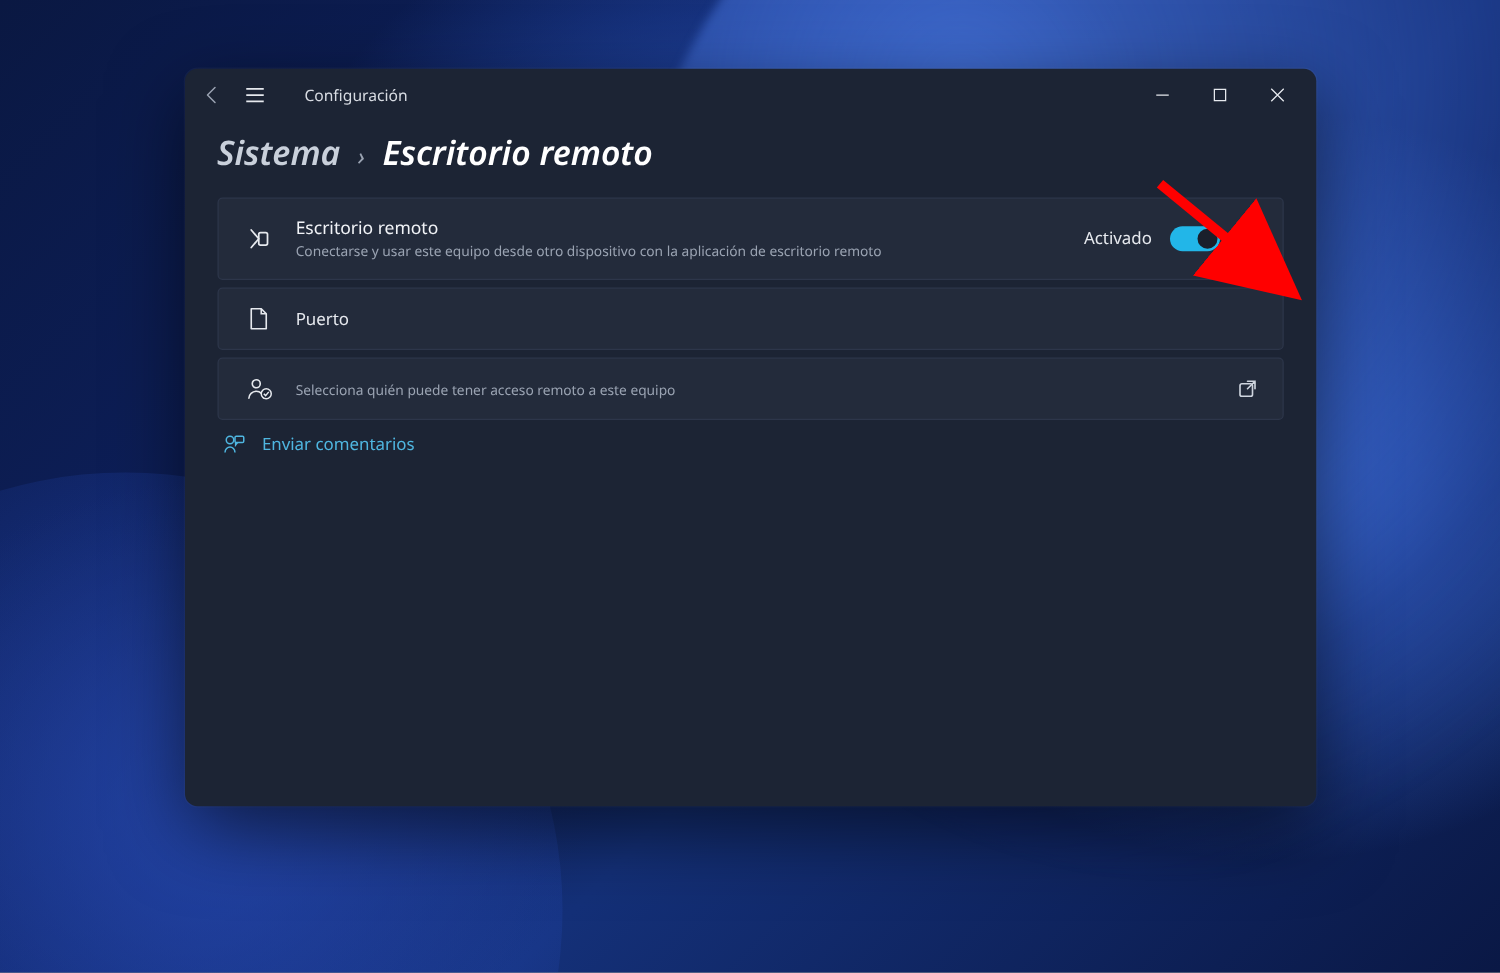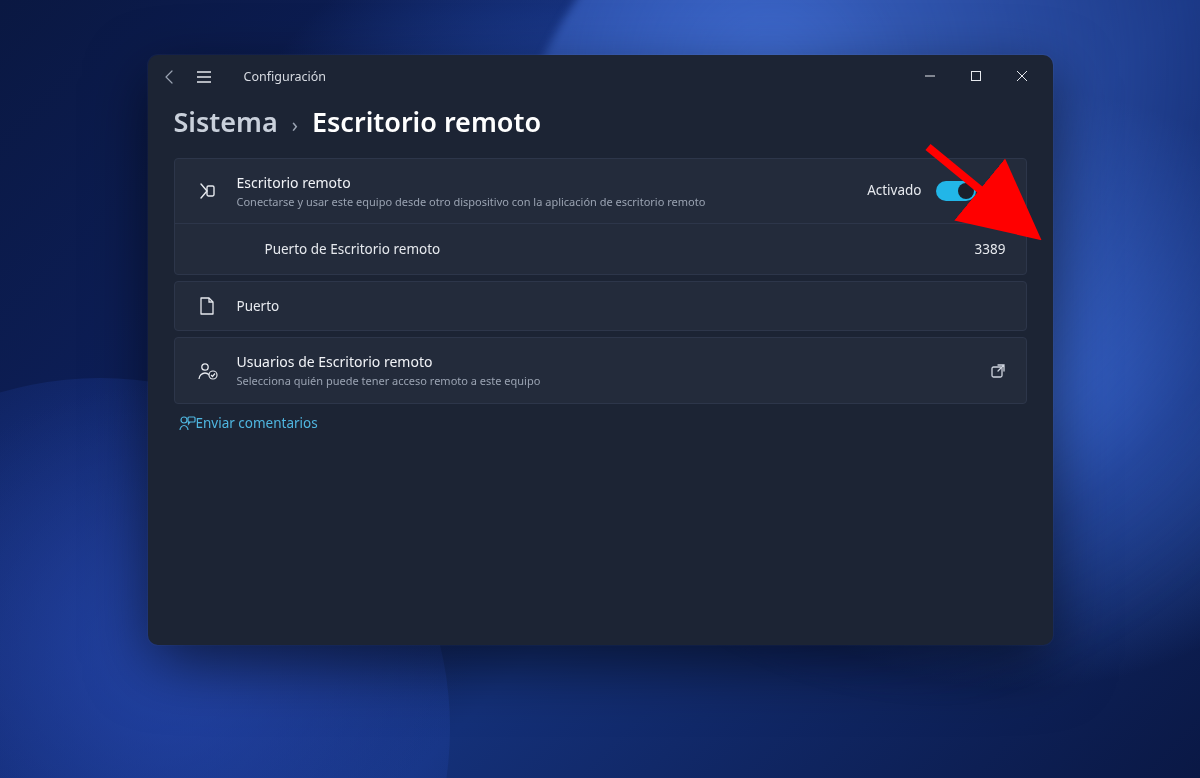--- a/index.html
+++ b/index.html
@@ -44,38 +44,39 @@
     display: flex;
     flex-direction: column;
   }
 
   .titlebar {
     height: 42px;
     display: flex;
     align-items: center;
     padding: 0 8px 0 14px;
   }
-  .tb-left { display: flex; align-items: flex-end; gap: 18px; }
+  .tb-left { display: flex; align-items: center; gap: 18px; }
   .tb-back svg, .tb-menu svg { display:block; }
   .tb-title { font-size: 12.5px; color: #d7dbe2; margin-left: 14px; }
   .tb-spacer { flex: 1; }
   .wc {
     width: 46px; height: 32px; display:flex; align-items:center; justify-content:center;
   }
   .wc svg { display:block; }
 
   .content {
     padding: 0 26px 20px 26px;
     flex: 1;
     overflow-y: auto;
   }
 
   .breadcrumb {
     display: flex; align-items: baseline; gap: 14px;
     margin: 6px 0 18px 0;
+    font-style: italic;
   }
   .breadcrumb .parent { font-size: 27px; font-weight: 600; color: #c9d0db; }
   .breadcrumb .chev { font-size: 20px; color: #9aa3b2; }
   .breadcrumb .current { font-size: 27px; font-weight: 600; color: #fff; }
 
   .card {
     background: #232b3b;
     border: 1px solid #2d364a;
     border-radius: 4px;
     margin-bottom: 6px;
@@ -120,21 +121,21 @@
     position:absolute; right:2px; top:2px;
     width:16px; height:16px; border-radius:50%;
     background:#1a1f2b;
   }
   .chevron {
     width: 16px; height:16px; display:flex; align-items:center; justify-content:center;
     color:#cfd5df;
   }
 
   .feedback-link {
-    display:flex; align-items:center; 
+    display:flex; align-items:center; gap:14px;
     margin-top: 10px; padding-left: 4px;
   }
   .feedback-link .txt { color:#4fb6e0; font-size: 13.5px; }
   .feedback-link svg { display:block; }
 
   
   .arrow-annot {
     position: absolute;
     pointer-events: none;
     left: 760px; top: 82px;
@@ -210,24 +211,20 @@
           </div>
           <span class="chevron">
             <svg width="14" height="14" viewBox="0 0 14 14">
                 <path d="M2 9 L7 4 L12 9" stroke="#cfd5df" stroke-width="1.4" fill="none" stroke-linecap="round" stroke-linejoin="round"></path>
               </svg>
           </span>
         </div>
       </div>
 
 
-      <div class="subrow">
-        <span class="label">Puerto de Escritorio remoto</span>
-        <span class="value">3389</span>
-      </div>
     </div>
 
     <div class="card">
       <div class="row">
         <span class="icon-slot">
           <svg width="18" height="20" viewBox="0 0 18 20">
             <path d="M3 2 h8 l4 4 v12 h-12 z" stroke="#e6e9ee" stroke-width="1.3" fill="none" stroke-linejoin="round"></path>
             <path d="M11 2 v4 h4" stroke="#e6e9ee" stroke-width="1.3" fill="none"></path>
           </svg>
         </span>
@@ -241,21 +238,20 @@
       <div class="row">
         <span class="icon-slot">
           <svg width="22" height="20" viewBox="0 0 22 20">
             <circle cx="9" cy="6" r="3.2" stroke="#e6e9ee" stroke-width="1.3" fill="none"></circle>
             <path d="M3 18 c0-3.5 3-6 6-6 s6 2.5 6 6" stroke="#e6e9ee" stroke-width="1.3" fill="none"></path>
             <circle cx="17" cy="14" r="4" stroke="#e6e9ee" stroke-width="1.2" fill="#1c2434"></circle>
             <path d="M15 14 l1.5 1.5 L19 12.5" stroke="#e6e9ee" stroke-width="1.2" fill="none"></path>
           </svg>
         </span>
         <div class="text-slot">
-          <div class="title">Usuarios de Escritorio remoto</div>
           <div class="subtitle">Selecciona quién puede tener acceso remoto a este equipo</div>
         </div>
         <div class="right">
           <span class="chevron">
             <svg width="16" height="16" viewBox="0 0 16 16">
               <rect x="2" y="4" width="10" height="10" rx="1.5" stroke="#cfd5df" stroke-width="1.3" fill="none"></rect>
               <path d="M8 2 h6 v6 M14 2 L8 8" stroke="#cfd5df" stroke-width="1.3" fill="none" stroke-linecap="round"></path>
             </svg>
           </span>
         </div>

